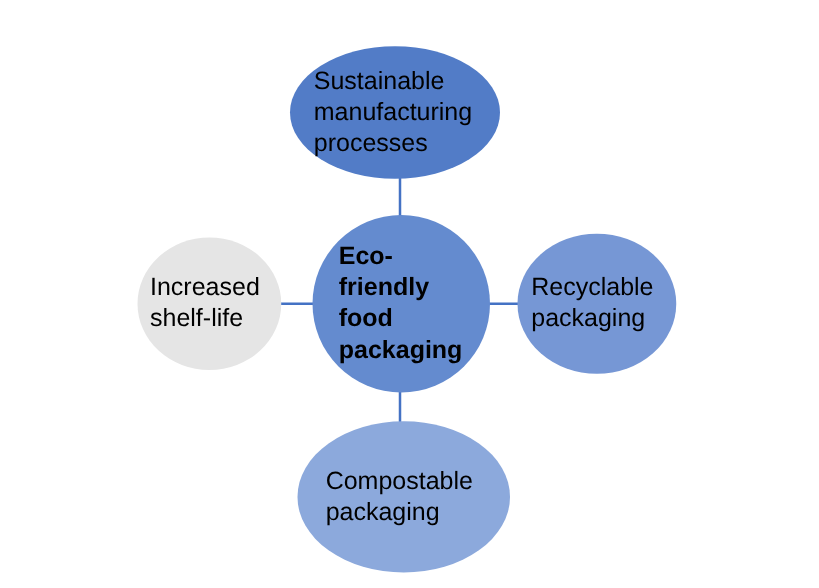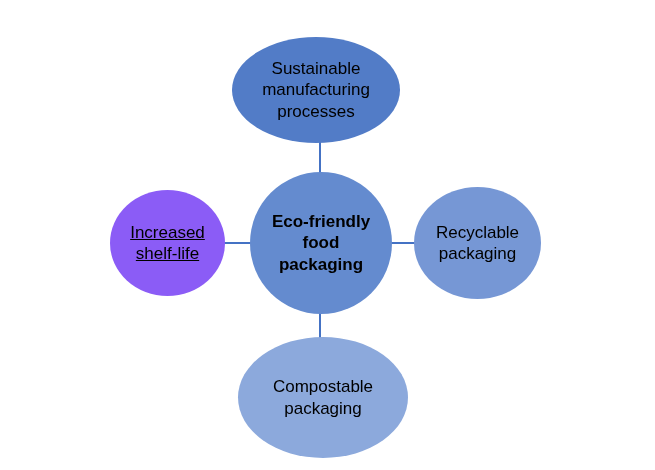--- a/index.html
+++ b/index.html
@@ -33,23 +33,22 @@
     height: 2px;
   }
   
   .node {
     position: absolute;
     z-index: 1;
     border-radius: 50%;
     display: flex;
     align-items: center;
     justify-content: center;
-    text-align: center;
     color: #000000;
-    font-size: 17px;
+    font-size: 20px;
     line-height: 1.25;
   }
   .node .label {
     display: inline-block;
   }
   .node-top {
     left: 232px;
     top: 37px;
     width: 168px;
     height: 106px;
@@ -94,21 +93,21 @@
 <div class="canvas">
 
   <div class="connector vertical" style="background-color: rgb(68, 114, 196);"></div>
 
   <div class="connector horizontal" style="background-color: rgb(68, 114, 196);"></div>
 
   <div class="node node-top" style="background-color: rgb(82, 124, 199);">
     <span class="label">Sustainable manufacturing processes</span>
   </div>
 
-  <div class="node node-left" style="background-color: #8b5cf6; text-decoration: underline;">
+  <div class="node node-left" style="background-color: #e5e5e5;">
     <span class="label">Increased shelf-life</span>
   </div>
 
   <div class="node node-center" style="background-color: rgb(100, 139, 207);">
     <span class="label">Eco-friendly food packaging</span>
   </div>
 
   <div class="node node-right" style="background-color: rgb(118, 151, 213);">
     <span class="label">Recyclable packaging</span>
   </div>

